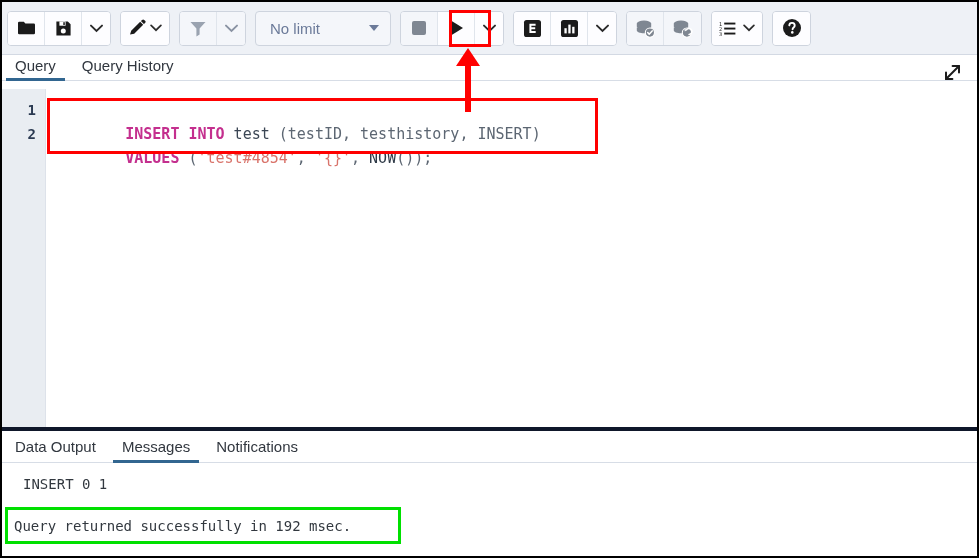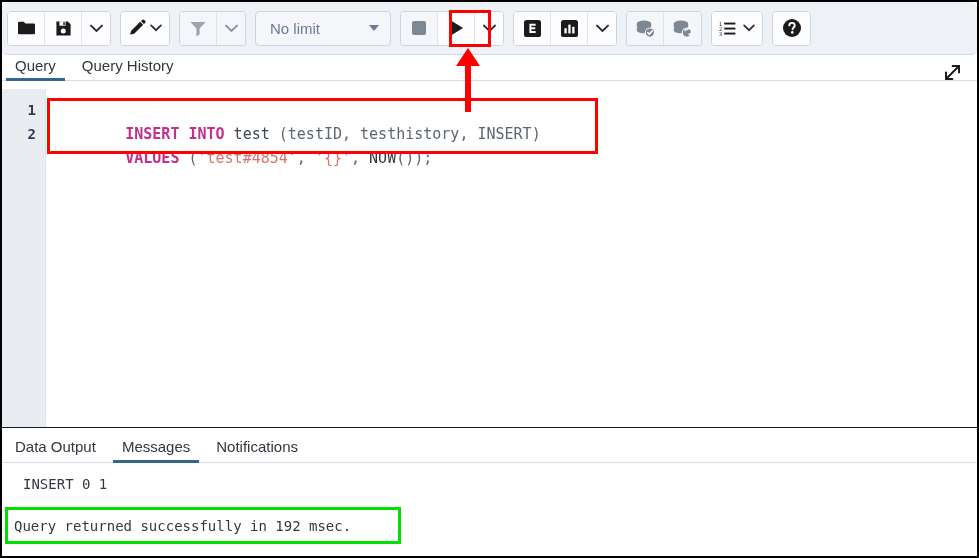--- a/index.html
+++ b/index.html
@@ -26,21 +26,20 @@
     position: absolute;
     left: 0; top: 0;
     width: 975px;
     height: 53px;
     background: #eef1f6;
     border-bottom: 1px solid #d3d9e3;
     display: flex;
     align-items: center;
     padding-left: 5px;
     gap: 0;
-    border-radius: 6px;
   }
 
   .btn-group {
     display: flex;
     align-items: stretch;
     background: #fbfcfe;
     border: 1px solid #ced4de;
     border-radius: 4px;
     height: 35px;
     margin-right: 9px;
@@ -198,21 +197,21 @@
     z-index: 20;
   }
 
   
   .bottom-tabs {
     position: absolute;
     left: 0; top: 425px;
     width: 975px;
     height: 36px;
     background: #ffffff;
-    border-top: 1px solid #0f172a;
+    border-top: 4px solid #0f172a;
     border-bottom: 1px solid #d7dde6;
     display: flex;
     align-items: flex-end;
   }
   .btab {
     position: relative;
     padding: 0 13px 8px 13px;
     font-size: 15px;
     color: #31373f;
     cursor: pointer;

